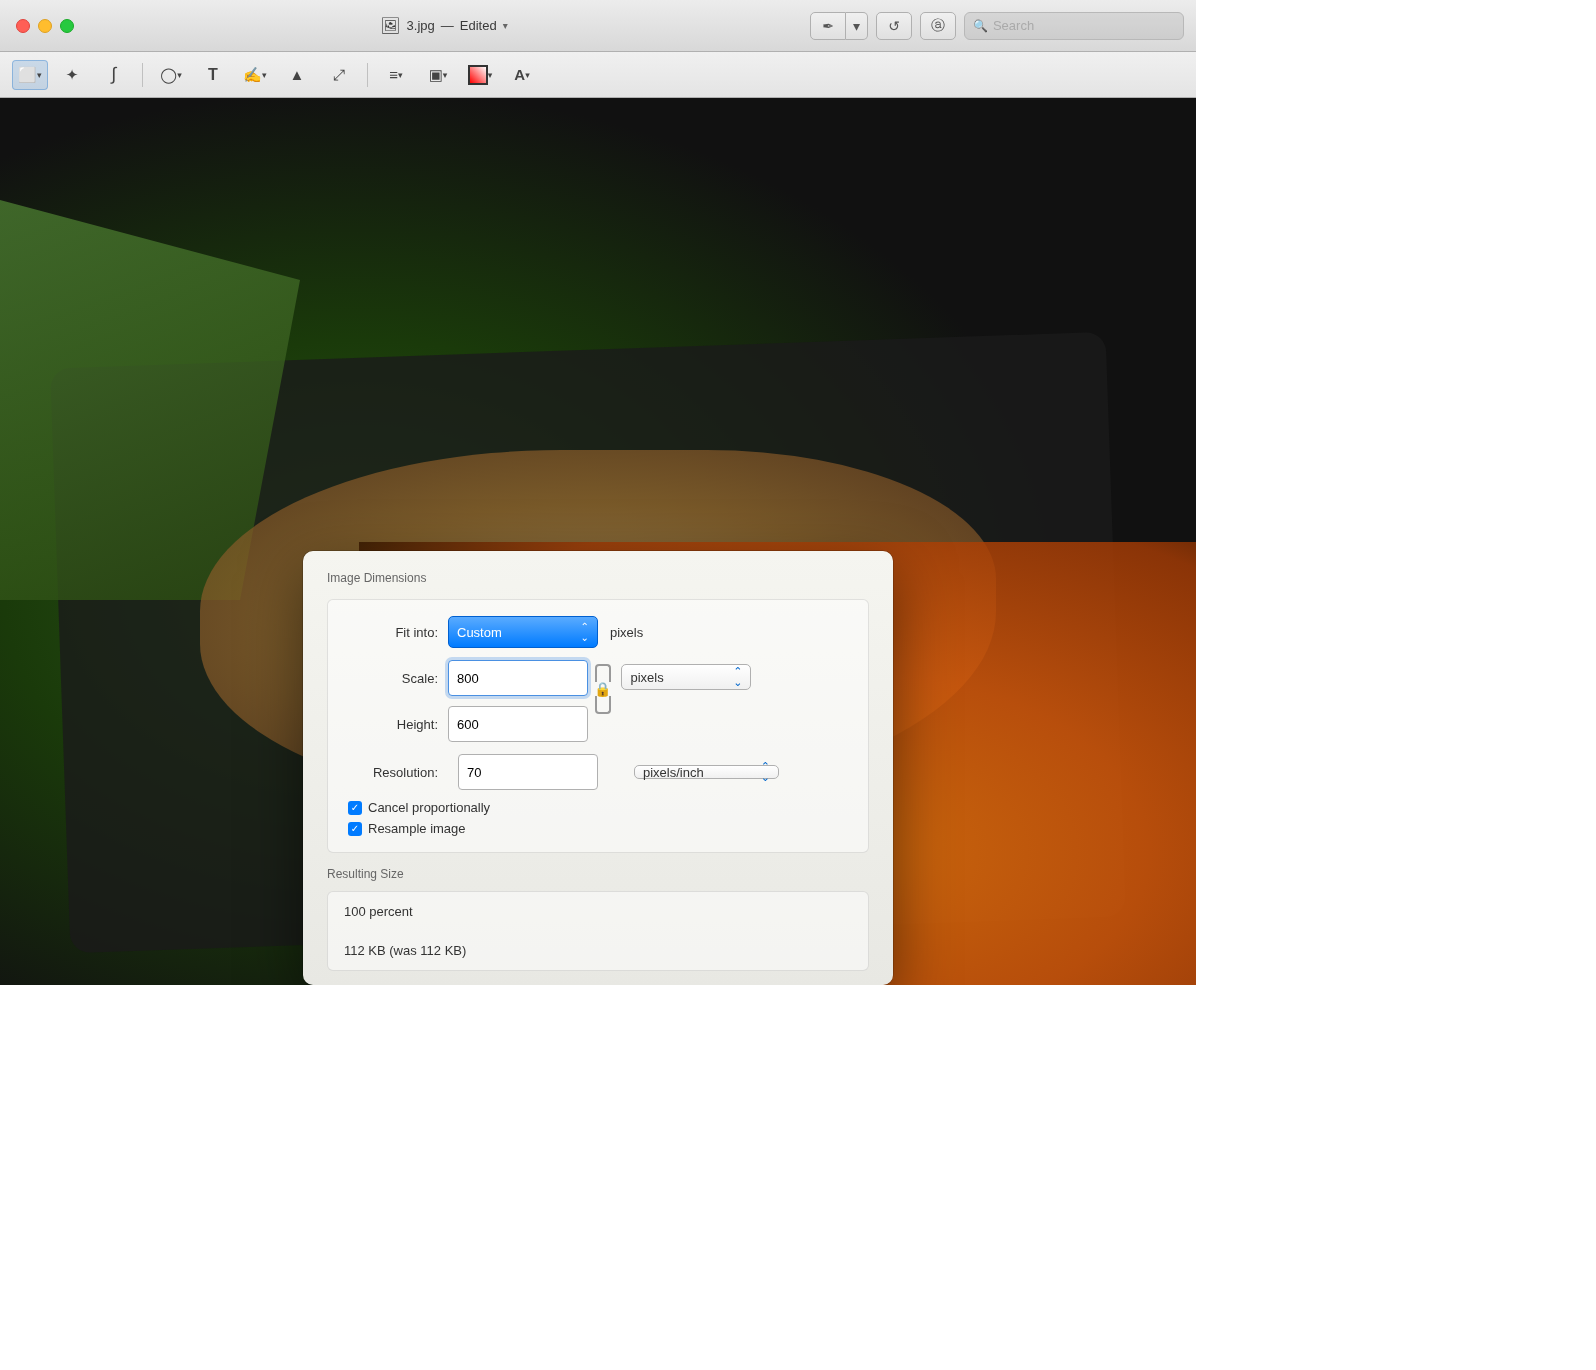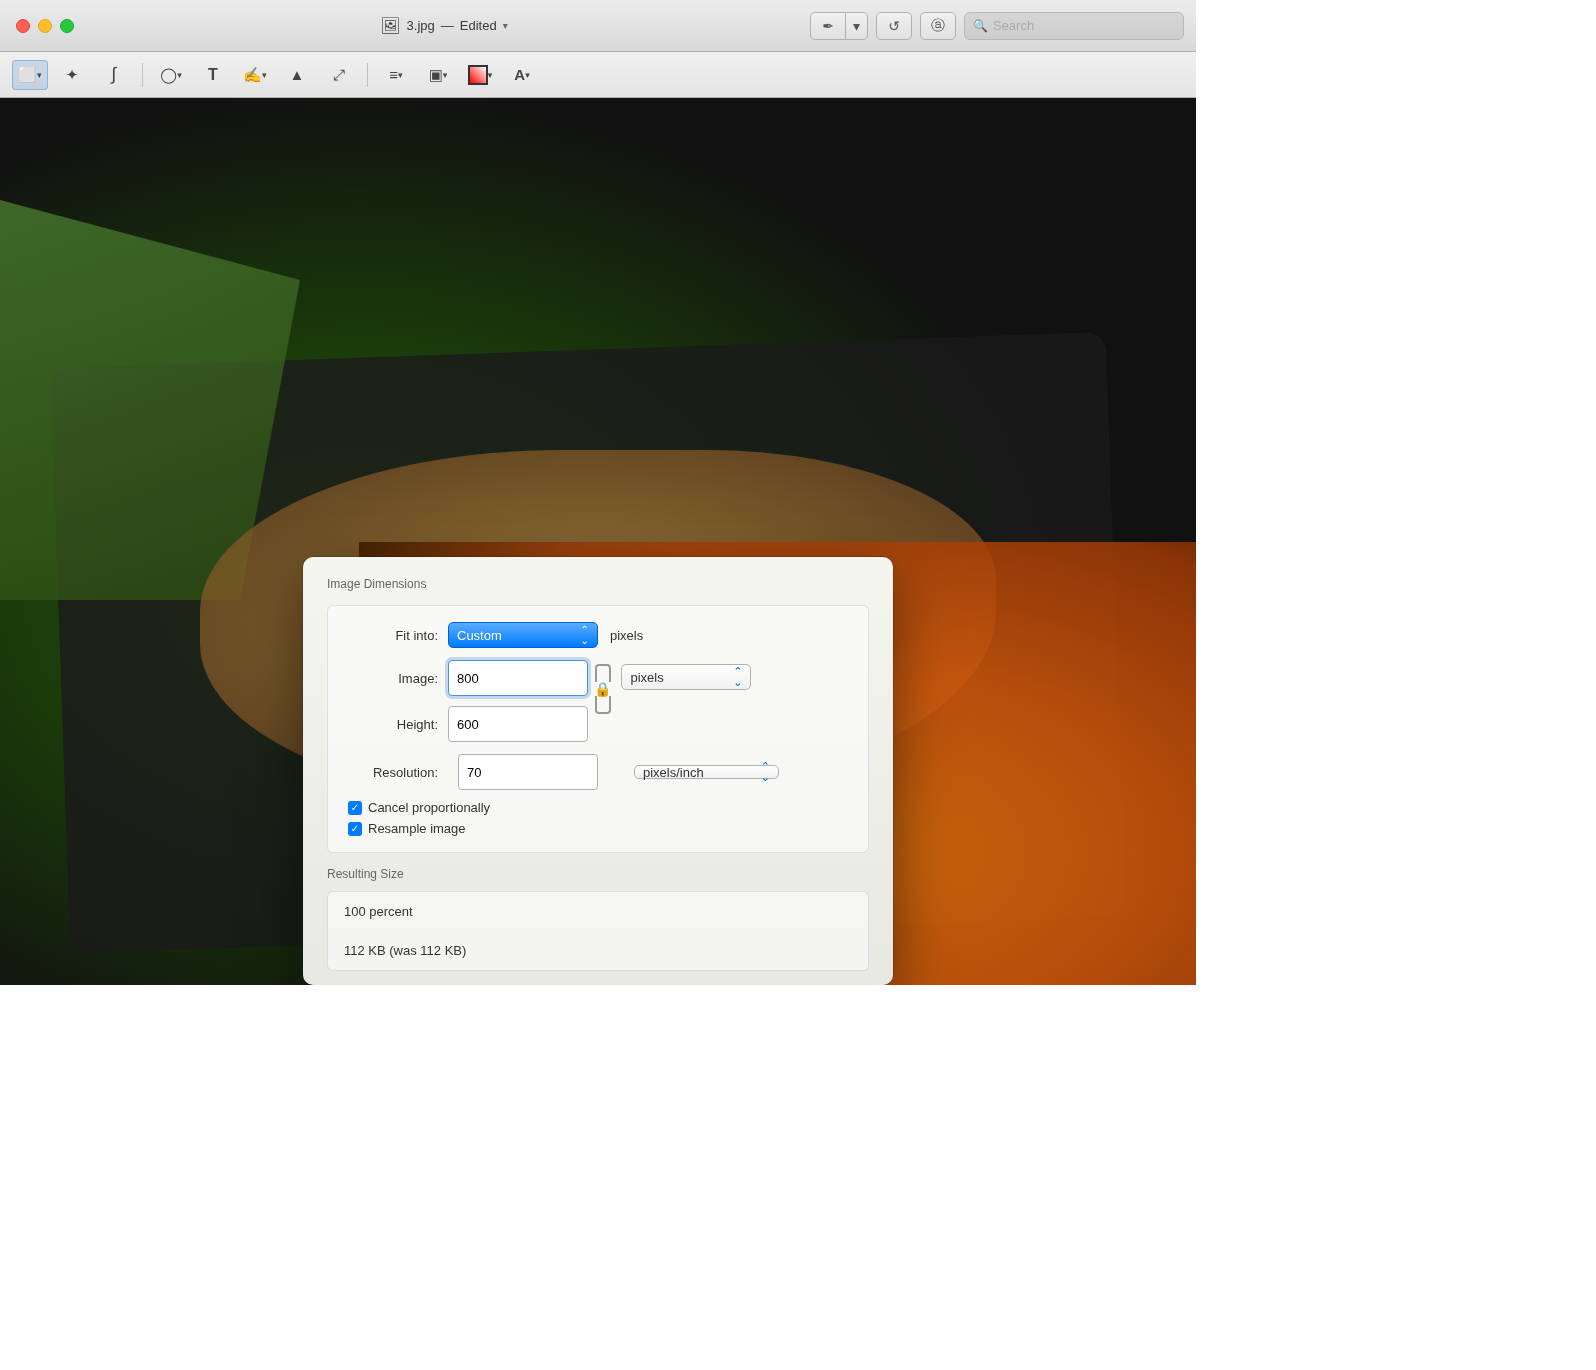--- a/index.html
+++ b/index.html
@@ -248,21 +248,21 @@
       font-size: 13px;
     }
 
     .fit-into-row {
       display: flex;
       align-items: center;
       gap: 8px;
     }
 
     .select-box {
-      height: 26px;
+      height: 32px;
       background: linear-gradient(180deg, #f0f0f0 0%, #e0e0e0 100%);
       border: 1px solid #b0b0b0;
       border-radius: 5px;
       display: flex;
       align-items: center;
       padding: 0 8px;
       gap: 6px;
       cursor: pointer;
       min-width: 150px;
     }
@@ -552,21 +552,21 @@
               <span class="select-chevron">⌃<br>⌄</span>
             </div>
             <span class="select-unit">pixels</span>
           </div>
         </div>
 
         <div style="display:flex; align-items:flex-start; margin-bottom: 12px;">
           <div class="dim-left">
 
             <div class="form-row" style="margin-bottom:0;">
-              <span class="form-label">Image:</span>
+              <span class="form-label">Scale:</span>
               <input class="text-input text-input-focused" type="text" value="800" style="">
             </div>
 
             <div class="form-row" style="margin-bottom:0;">
               <span class="form-label">Height:</span>
               <input class="text-input" type="text" value="600" style="">
             </div>
           </div>
 
           <div class="lock-icon-wrap" style="margin-top: 4px;">

